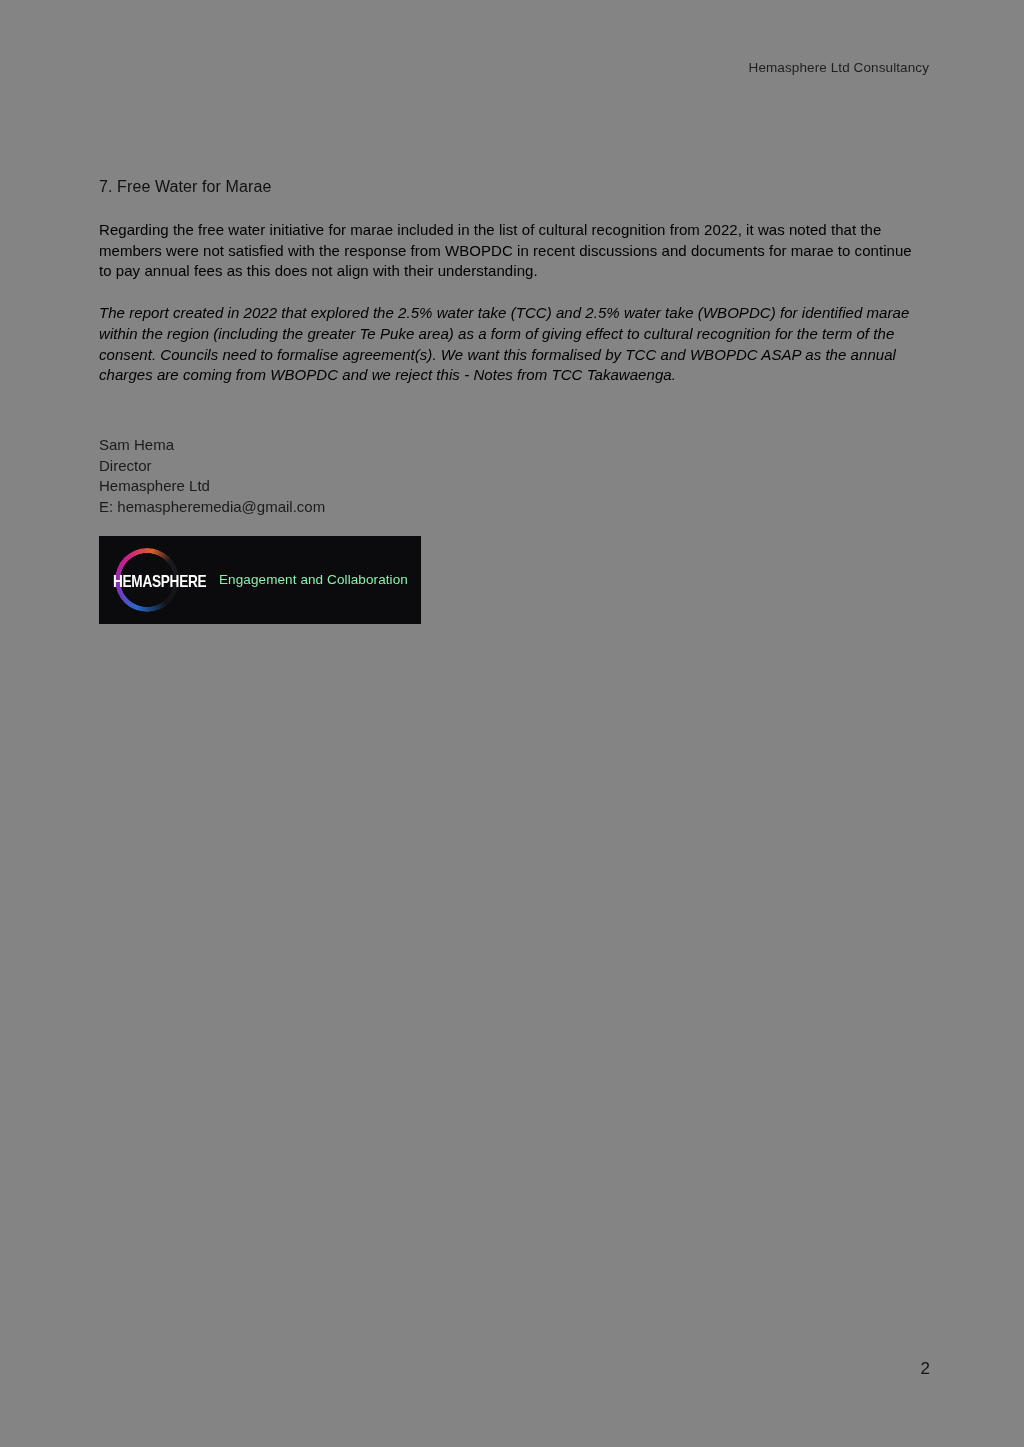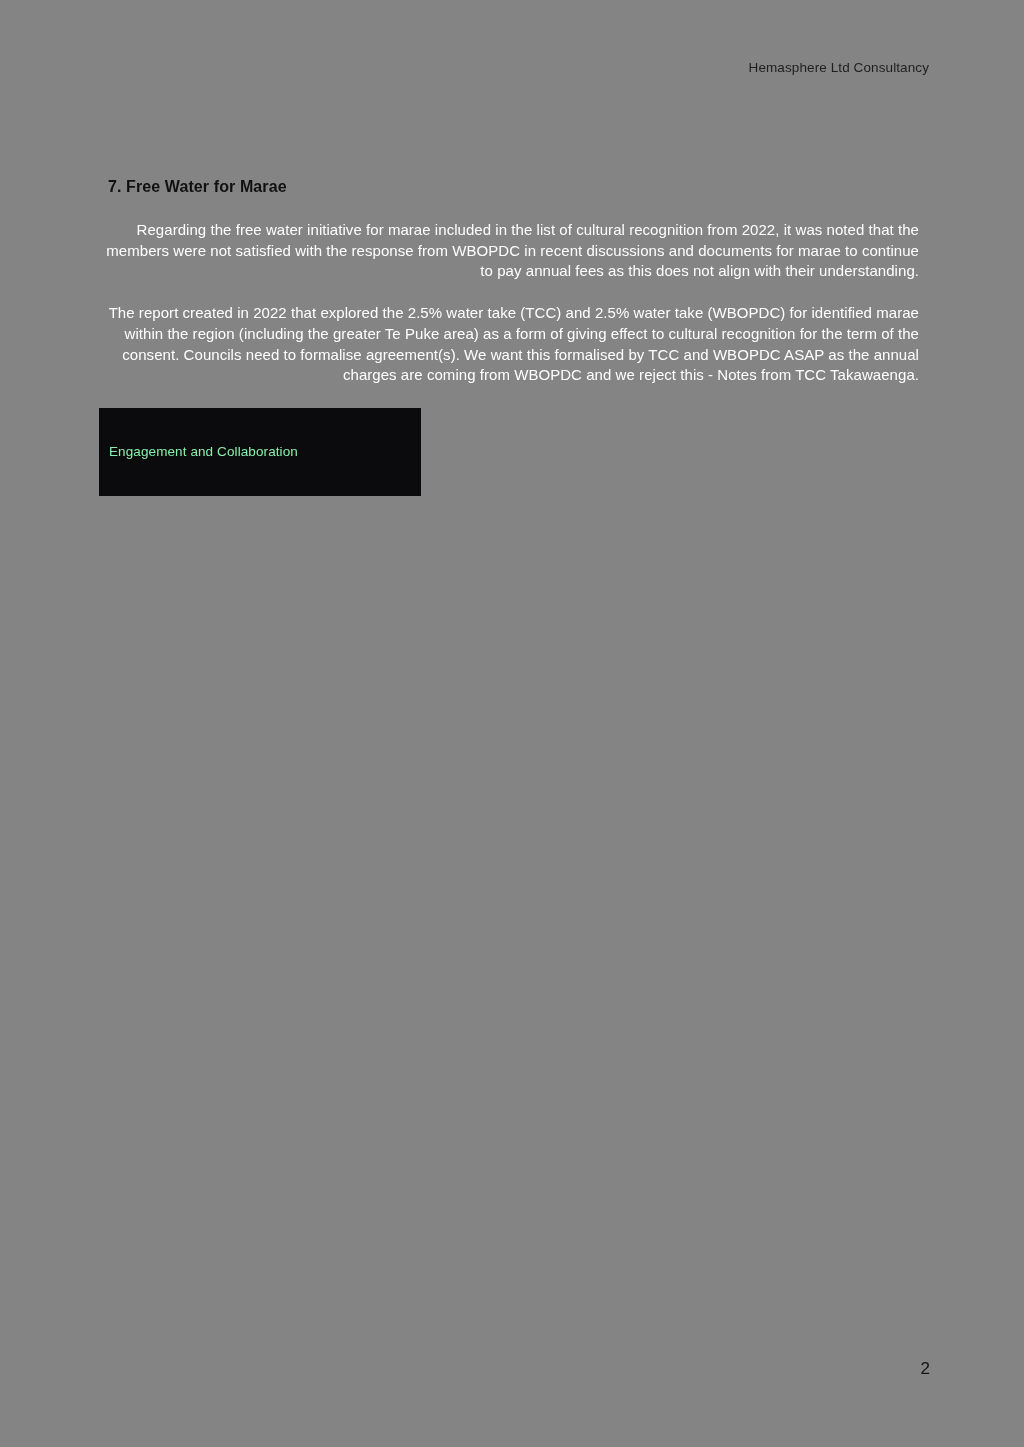--- a/index.html
+++ b/index.html
@@ -37,37 +37,37 @@
 
   .content {
     position: absolute;
     left: 99px;
     top: 178px;
     width: 832px;
   }
 
   .section-heading {
     font-size: 16px;
-    font-weight: bold;
+    font-weight: normal;
     color: #111;
-    margin: 0 0 24px 9px;
+    margin: 0 0 24px 0;
     letter-spacing: 0.1px;
   }
 
   p.body-para {
     font-size: 15px;
     line-height: 20.7px;
-    color: #ffffff;
+    color: #000000;
     margin: 0 12px 21px 0;
     letter-spacing: 0.05px;
-    text-align: right;
   }
 
   p.body-para.tight {
     margin-bottom: 22px;
+    font-style: italic;
   }
 
   .sig-block {
     margin-top: 49px;
     font-size: 15px;
     line-height: 20.7px;
     color: #1b1b1b;
   }
   .sig-block div {
     white-space: nowrap;
@@ -149,22 +149,32 @@
 
   <div class="content">
 
     <h2 class="section-heading">7. Free Water for Marae</h2>
 
     <p class="body-para">Regarding the free water initiative for marae included in the list of cultural recognition from 2022, it was noted that the members were not satisfied with the response from WBOPDC in recent discussions and documents for marae to continue to pay annual fees as this does not align with their understanding.</p>
 
     <p class="body-para tight">The report created in 2022 that explored the 2.5% water take (TCC) and 2.5% water take (WBOPDC) for identified marae within the region (including the greater Te Puke area) as a form of giving effect to cultural recognition for the term of the consent. Councils need to formalise agreement(s). We want this formalised by TCC and WBOPDC ASAP as the annual charges are coming from WBOPDC and we reject this - Notes from TCC Takawaenga.</p>
 
 
+    <div class="sig-block">
+      <div>Sam Hema</div>
+      <div>Director</div>
+      <div>Hemasphere Ltd</div>
+      <div>E: hemaspheremedia@gmail.com</div>
+    </div>
 
     <div class="logo-card">
+      <div class="logo-mark">
+        <div class="logo-ring"></div>
+        <div class="logo-wordmark">HEMASPHERE</div>
+      </div>
       <div class="logo-tagline">Engagement and Collaboration</div>
     </div>
 
   </div>
 
   <div class="page-number">2</div>
 
 </div>
 
 </body></html>

